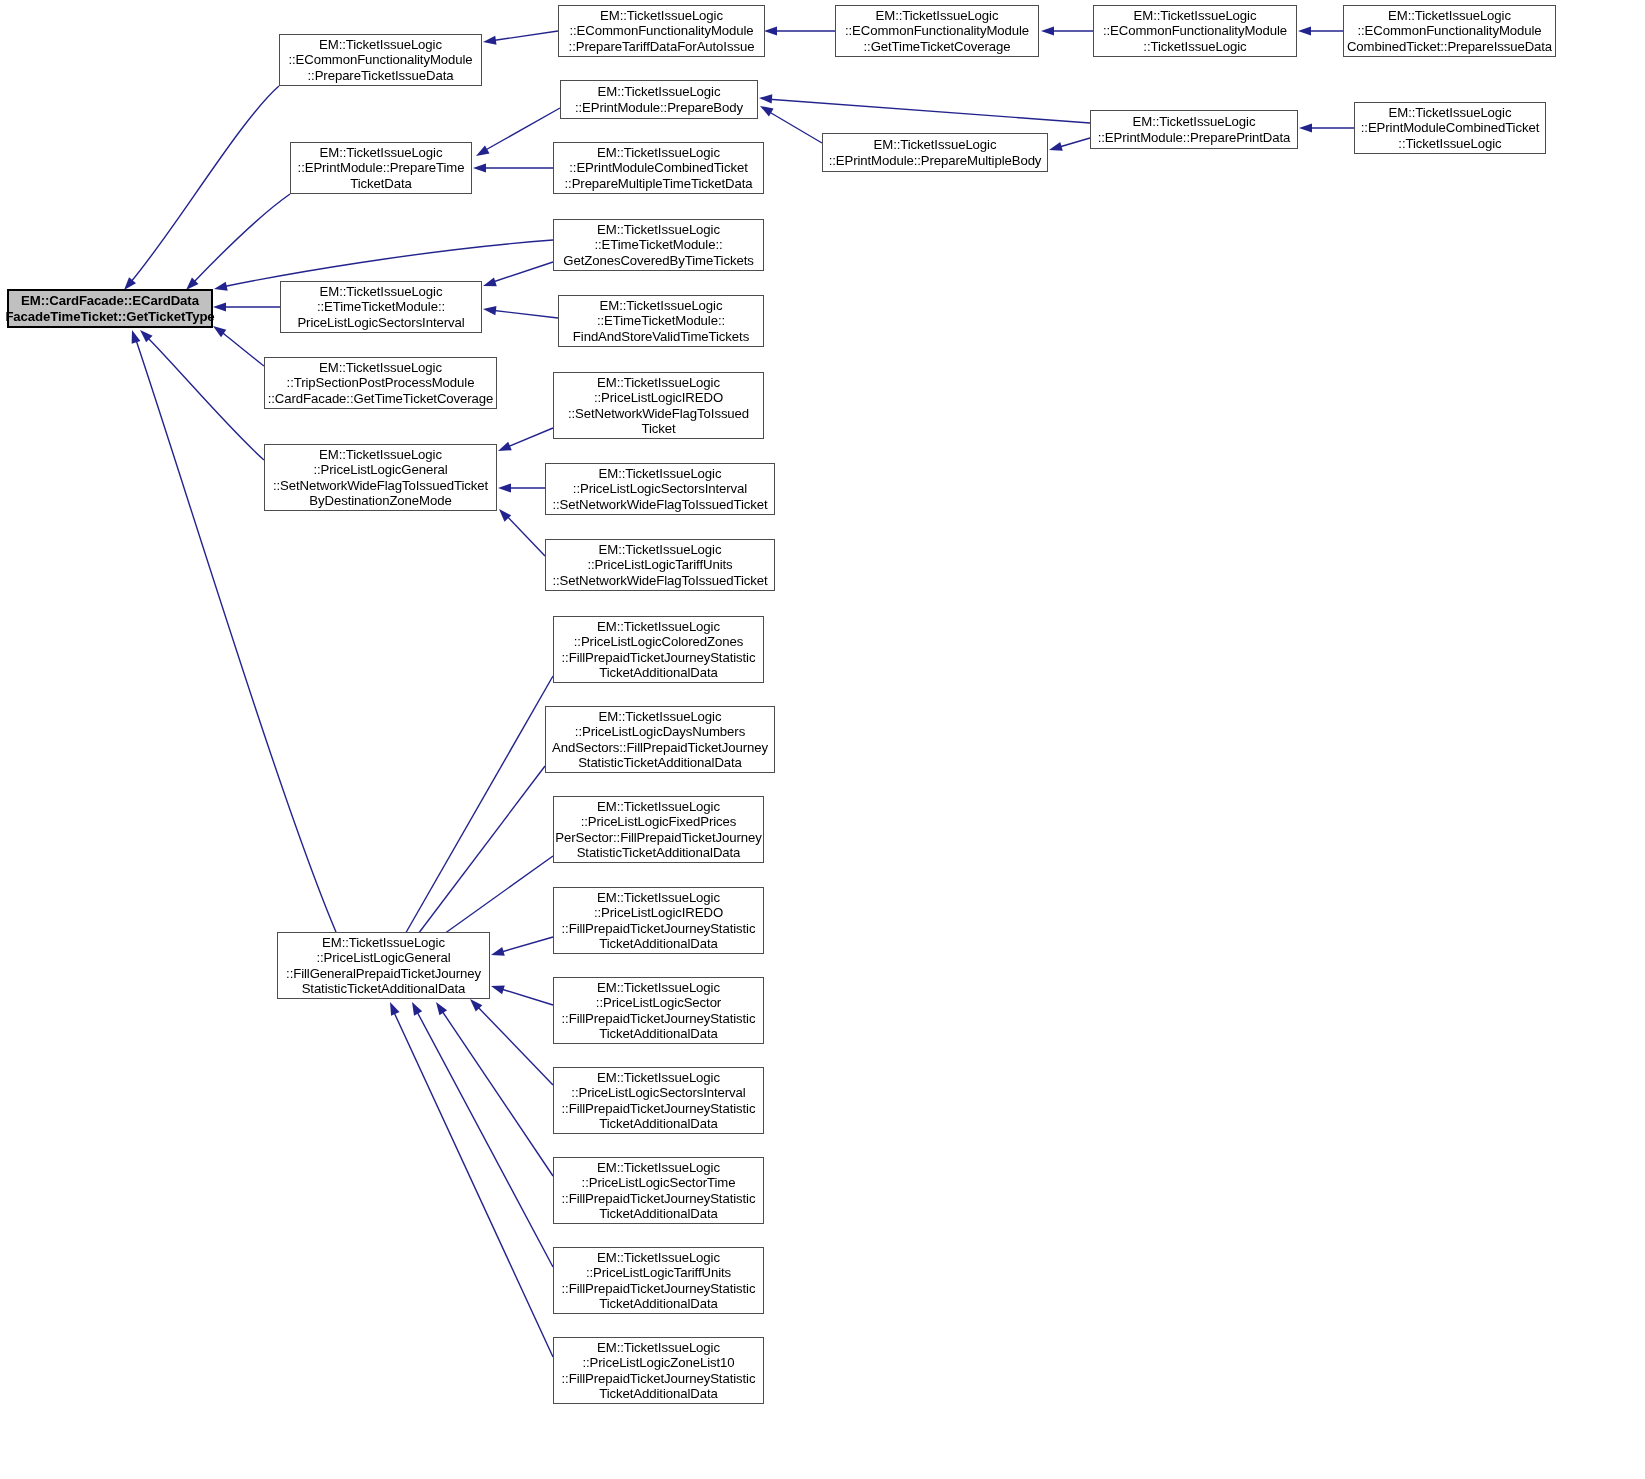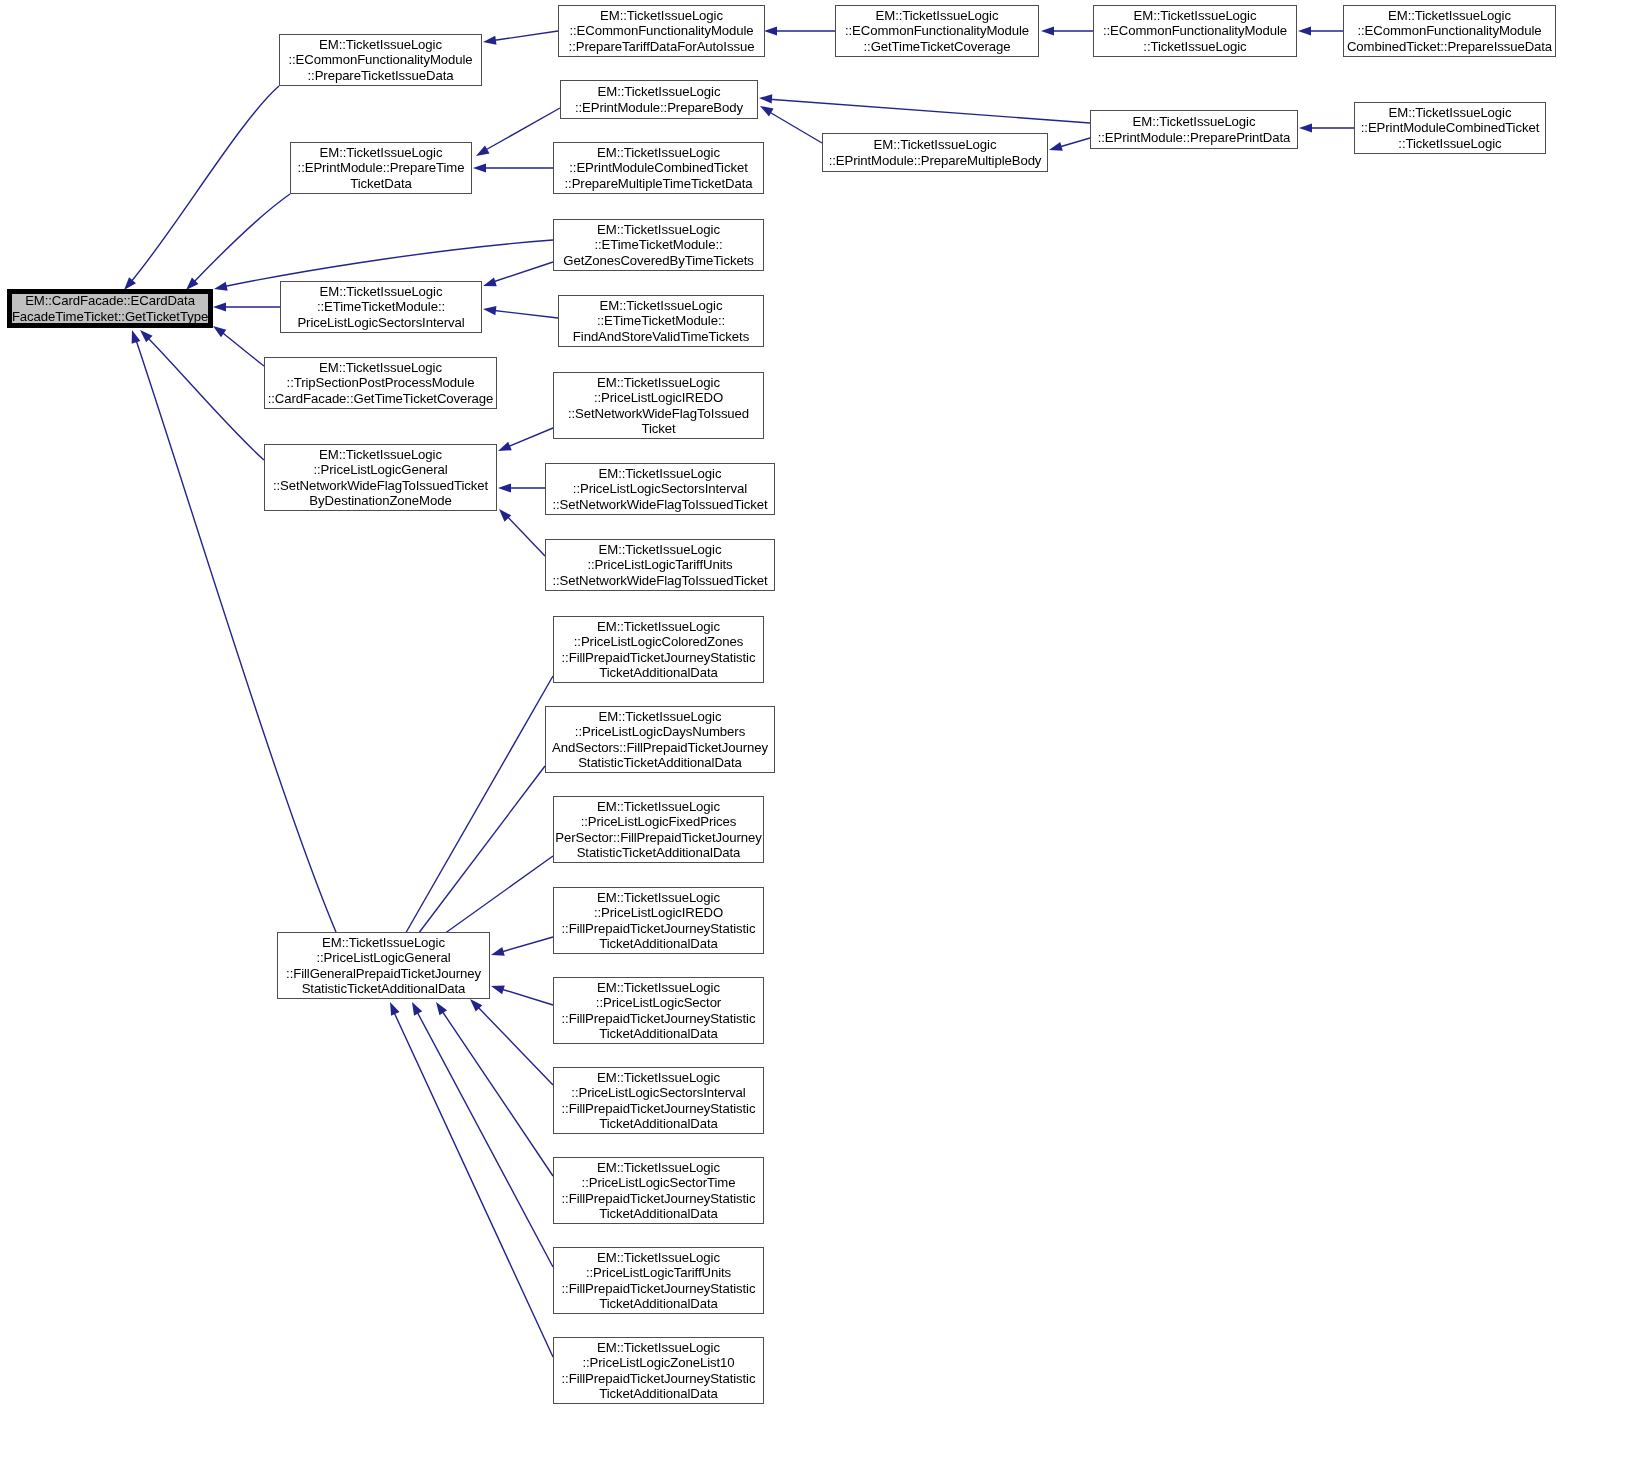--- a/index.html
+++ b/index.html
@@ -35,22 +35,22 @@
     display: flex;
     flex-direction: column;
     align-items: center;
     justify-content: center;
     white-space: pre;
     letter-spacing: -0.1px;
     z-index: 2;
   }
   .graph-node.root-node {
     background: #c0c0c0;
-    border: 5px solid #000000;
-    font-weight: normal;
+    border: 2px solid #000000;
+    font-weight: bold;
   }
   .node-line {
     display: block;
   }
 </style>
 </head>
 <body>
 
 <div id="diagram-root">
 

